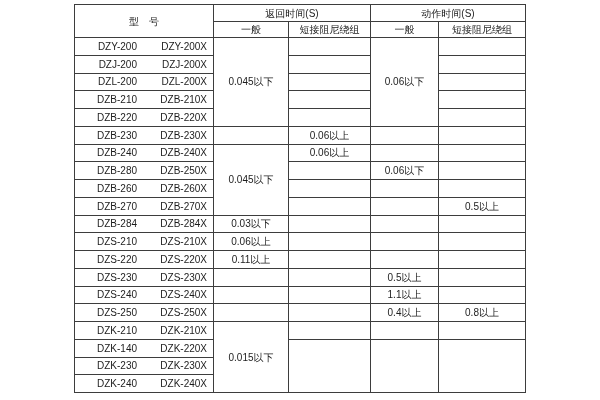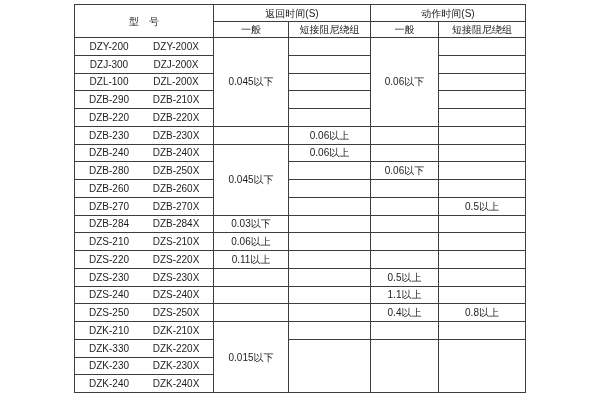--- a/index.html
+++ b/index.html
@@ -33,27 +33,27 @@
     line-height: 1.1;
     overflow: hidden;
     white-space: nowrap;
   }
   .spec-table thead tr.group-row { height: 17px; padding-left: 40px; }
   .spec-table thead tr.sub-row { height: 16px; font-family: Liberation Serif, serif; }
   .spec-table tbody tr { height: 17.75px; }
   .spec-table .model-cell .m1 {
     display: inline-block;
     min-width: 56px;
-    text-align: center;
+    text-align: right;
     margin-right: 8px;
   }
   .spec-table .model-cell .m2 {
     display: inline-block;
     min-width: 62px;
-    text-align: center;
+    text-align: right;
   }
 </style>
 </head>
 <body>
 
 <table class="spec-table">
   <colgroup>
     <col style="width:139px">
     <col style="width:75px">
     <col style="width:82px">
@@ -75,31 +75,31 @@
   </thead>
   <tbody>
       <tr>
         <td class="model-cell"><span class="m1">DZY-200</span><span class="m2">DZY-200X</span></td>
         <td rowspan="5">0.045以下</td>
         <td></td>
         <td rowspan="5">0.06以下</td>
         <td></td>
       </tr>
       <tr>
-        <td class="model-cell"><span class="m1">DZJ-300</span><span class="m2">DZJ-200X</span></td>
-        <td></td>
-        <td></td>
-      </tr>
-      <tr>
-        <td class="model-cell"><span class="m1">DZL-100</span><span class="m2">DZL-200X</span></td>
-        <td></td>
-        <td></td>
-      </tr>
-      <tr>
-        <td class="model-cell"><span class="m1">DZB-290</span><span class="m2">DZB-210X</span></td>
+        <td class="model-cell"><span class="m1">DZJ-200</span><span class="m2">DZJ-200X</span></td>
+        <td></td>
+        <td></td>
+      </tr>
+      <tr>
+        <td class="model-cell"><span class="m1">DZL-200</span><span class="m2">DZL-200X</span></td>
+        <td></td>
+        <td></td>
+      </tr>
+      <tr>
+        <td class="model-cell"><span class="m1">DZB-210</span><span class="m2">DZB-210X</span></td>
         <td></td>
         <td></td>
       </tr>
       <tr>
         <td class="model-cell"><span class="m1">DZB-220</span><span class="m2">DZB-220X</span></td>
         <td></td>
         <td></td>
       </tr>
       <tr>
         <td class="model-cell"><span class="m1">DZB-230</span><span class="m2">DZB-230X</span></td>
@@ -176,21 +176,21 @@
         <td>0.8以上</td>
       </tr>
       <tr>
         <td class="model-cell"><span class="m1">DZK-210</span><span class="m2">DZK-210X</span></td>
         <td rowspan="4">0.015以下</td>
         <td></td>
         <td></td>
         <td></td>
       </tr>
       <tr>
-        <td class="model-cell"><span class="m1">DZK-330</span><span class="m2">DZK-220X</span></td>
+        <td class="model-cell"><span class="m1">DZK-140</span><span class="m2">DZK-220X</span></td>
         <td rowspan="3"></td>
         <td rowspan="3"></td>
         <td rowspan="3"></td>
       </tr>
       <tr>
         <td class="model-cell"><span class="m1">DZK-230</span><span class="m2">DZK-230X</span></td>
       </tr>
       <tr>
         <td class="model-cell"><span class="m1">DZK-240</span><span class="m2">DZK-240X</span></td>
       </tr>

